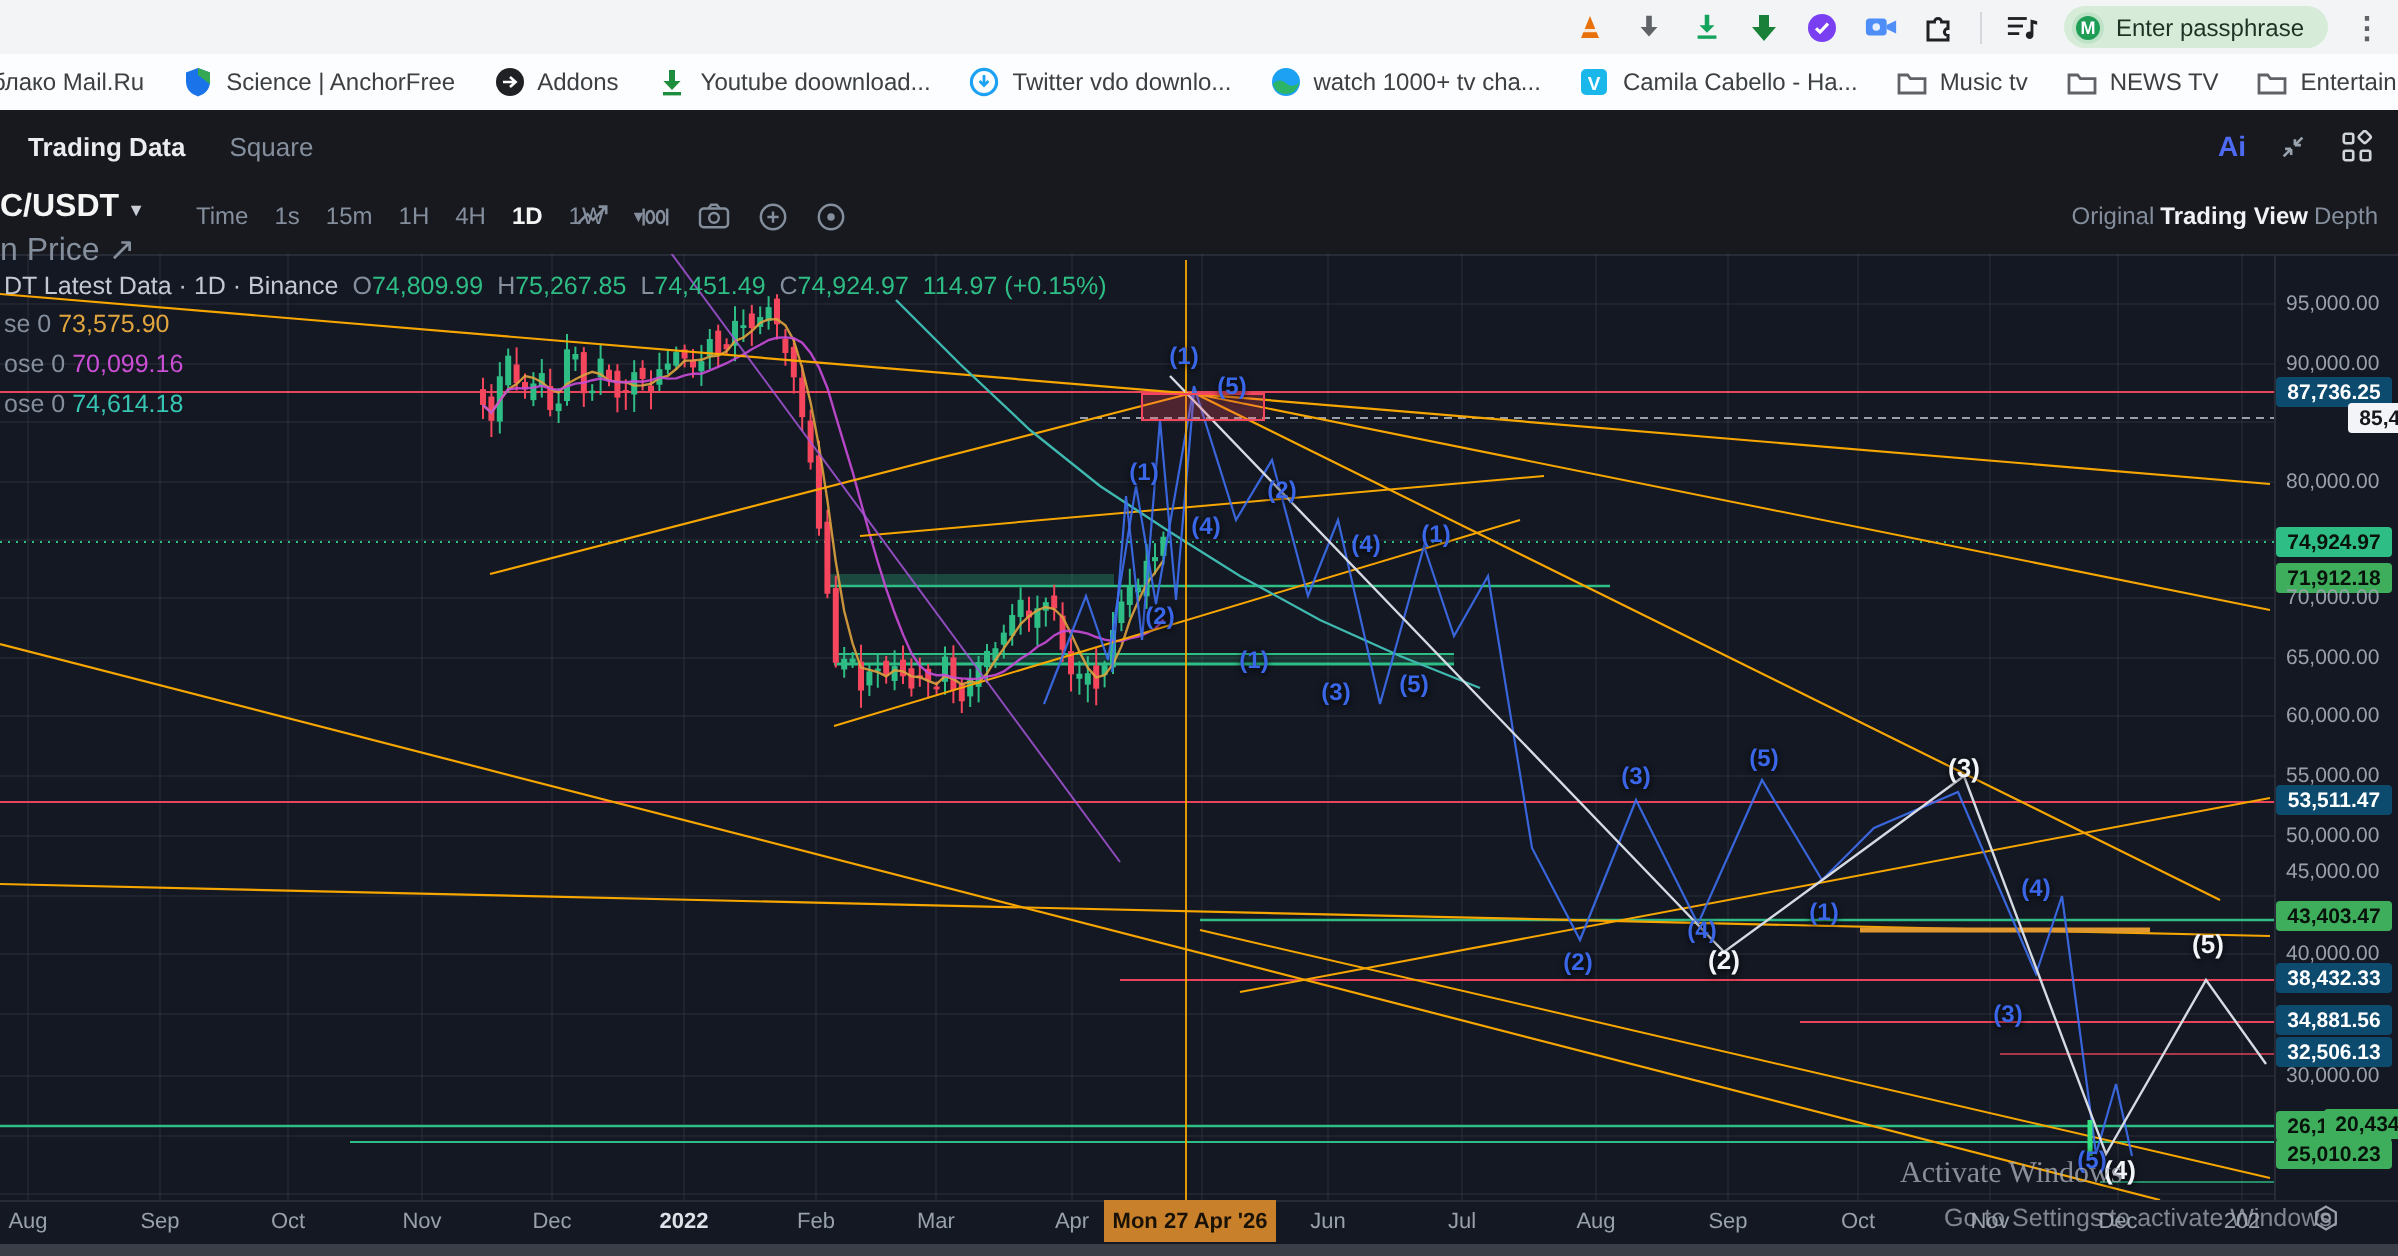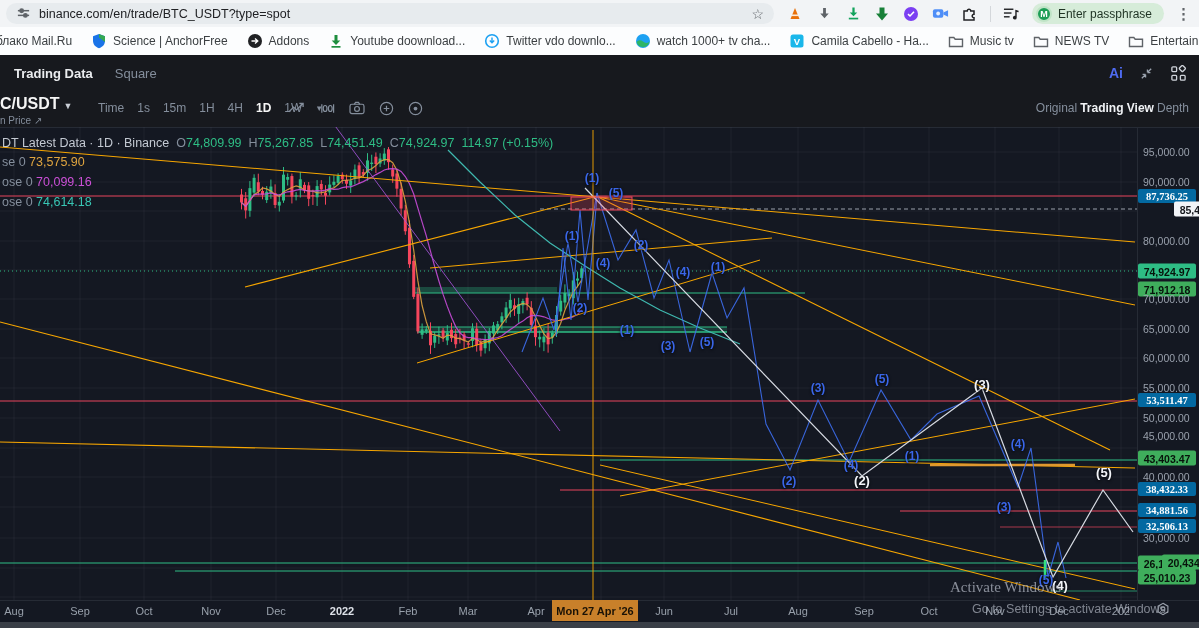--- a/index.html
+++ b/index.html
@@ -28,21 +28,21 @@
           display:flex;align-items:center;}
   .bn-tab{font-size:13px;margin-left:14px;}
   .bn-tab.on{color:#eaecef;font-weight:bold;}
   .bn-tab.off{color:#848e9c;margin-left:22px;}
   .bn-nav-right{position:absolute;right:12px;top:0;height:36px;display:flex;align-items:center;gap:16px;}
   .ai-txt{color:#4e6af0;font-weight:bold;font-size:14px;}
   .tool-row{position:absolute;top:91px;left:0;width:1199px;height:36px;background:#17191e;
             border-bottom:1px solid #262b35;}
   .symbol{position:absolute;left:0;top:95px;font-size:16px;font-weight:bold;color:#f5f5f5;white-space:nowrap;}
   .symbol .caret{font-size:9px;color:#c9ced6;margin-left:4px;}
-  .symbol-sub{position:absolute;left:0;top:115px;font-size:10px;color:#848e9c;white-space:nowrap;}
+  .symbol-sub{position:absolute;left:0;top:115px;font-size:16px;color:#848e9c;white-space:nowrap;}
   .intervals{position:absolute;left:98px;top:91px;height:34px;display:flex;align-items:center;gap:13px;}
   .int{font-size:12px;color:#848e9c;}
   .int.active{color:#f5f5f5;font-weight:bold;}
   .tool-ics{position:absolute;left:288px;top:91px;height:34px;display:flex;align-items:center;gap:14px;}
   .views{position:absolute;right:10px;top:91px;height:34px;display:flex;align-items:center;gap:3px;}
   .view{font-size:12px;color:#848e9c;}
   .view.active{color:#f0f2f5;font-weight:bold;}
   
   #chart-canvas{position:absolute;left:0;top:127px;}
   .axis-v{position:absolute;left:1137px;top:127px;width:1px;height:494px;background:#262b35;}
@@ -50,54 +50,40 @@
   .time-strip{position:absolute;left:0;top:601px;width:1199px;height:21px;background:#141822;}
   .btm-strip{position:absolute;left:0;top:622px;width:1199px;height:6px;background:#3a3f47;}
   .legend1{position:absolute;left:2px;top:136px;font-size:12.5px;color:#c3c9d2;white-space:nowrap;z-index:8;}
   .legend1 .k{color:#848e9c;margin-left:7px;}
   .legend1 .v{color:#2ebd85;}
   .legend1 .chg{color:#2ebd85;margin-left:7px;}
   .lrow{position:absolute;left:2px;font-size:12.5px;color:#848e9c;white-space:nowrap;z-index:8;}
   .pa-plain{position:absolute;left:1143px;transform:translateY(-50%);font-size:10.5px;color:#99a0ac;z-index:7;}
   .pa-chip{position:absolute;left:1138px;width:58px;transform:translateY(-50%);text-align:center;
            font-size:10.5px;font-weight:bold;border-radius:2px;padding:1.5px 0;z-index:7;}
-  .pa-r{background:#0369a1;color:#fff;font-family:Liberation Serif, serif;}
+  .pa-r{background:#0c4a6e;color:#fff;}
   .pa-g{background:#3fae5c;color:#07130b;}
   .pa-cur{background:#2ebd85;color:#07130b;}
   .pa-wh{background:#f2f4f7;color:#15171c;}
   .ta-label{position:absolute;top:605px;transform:translateX(-50%);font-size:11px;color:#98a0ab;z-index:4;}
   .ta-label.b{color:#dde1e8;font-weight:bold;}
   .time-badge{position:absolute;left:552px;top:600px;width:86px;height:21px;background:#c8802a;
               color:#1a1206;font-size:11px;font-weight:bold;display:flex;align-items:center;
               justify-content:center;z-index:6;}
   .wl{position:absolute;transform:translate(-50%,-50%);font-weight:bold;font-size:12px;color:#3a66e8;
       text-shadow:0 1px 3px rgba(0,0,0,.85);z-index:5;white-space:nowrap;}
   .wl.w{color:#f2f4f8;font-size:13px;}
   .wm1{position:absolute;left:950px;top:579px;font-size:15px;color:rgba(170,176,187,.78);z-index:10;white-space:nowrap;font-family:Liberation Serif, serif;}
   .wm2{position:absolute;left:972px;top:602px;font-size:12.5px;color:rgba(170,176,187,.72);z-index:10;white-space:nowrap;}
   .gear-btn{position:absolute;left:1156px;top:602px;z-index:11;}
 </style>
 </head>
 <body>
 
 <div class="top-bar">
-  <div class="omnibox">
-    <span style="display:flex">
-      <svg width="15" height="15" viewBox="0 0 16 16">
-          <g stroke="#5f6368" stroke-width="1.6" fill="#5f6368">
-            <line x1="2" y1="5" x2="14" y2="5"></line>
-            <line x1="2" y1="10" x2="14" y2="10"></line>
-            <circle cx="6" cy="5" r="1.8"></circle>
-            <circle cx="10" cy="10" r="1.8"></circle>
-          </g>
-        </svg>
-    </span>
-    <span class="url">binance.com/en/trade/BTC_USDT?type=spot</span>
-    <span class="star">☆</span>
-  </div>
   <div class="ext-row">
     <span class="ext-ic">
         <svg width="16" height="16" viewBox="0 0 16 16">
           <path d="M8 2 L12.5 13 H3.5 Z" fill="#e8710a"></path>
           <rect x="4.6" y="8.5" width="6.8" height="1.6" fill="#fff" opacity="0.85"></rect>
         </svg>
       </span>
     <span class="ext-ic">
         <svg width="15" height="15" viewBox="0 0 16 16">
           <path d="M6.5 2h3v6h3L8 13 3.5 8h3z" fill="#5f6368"></path>

